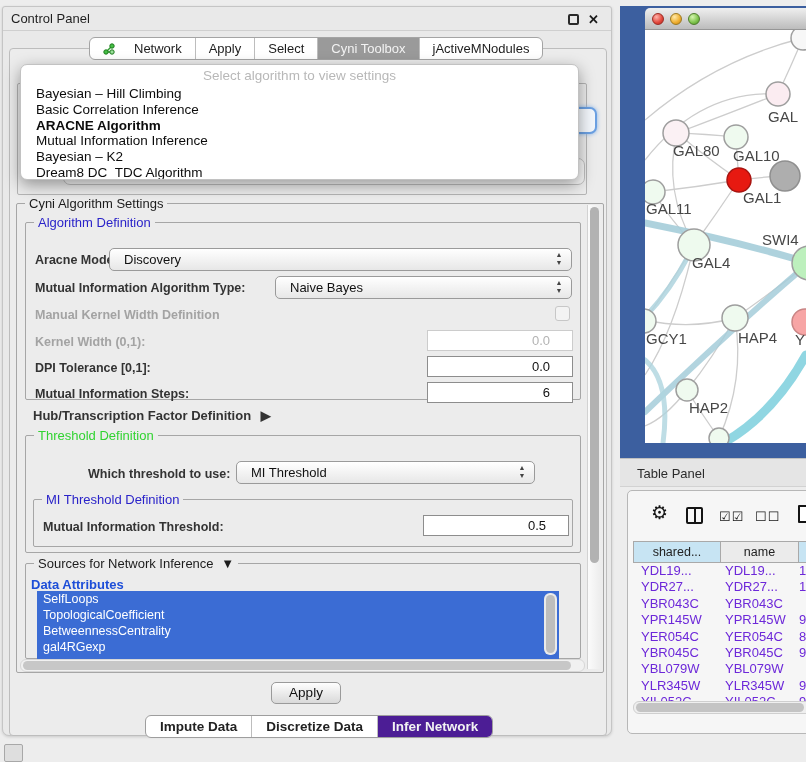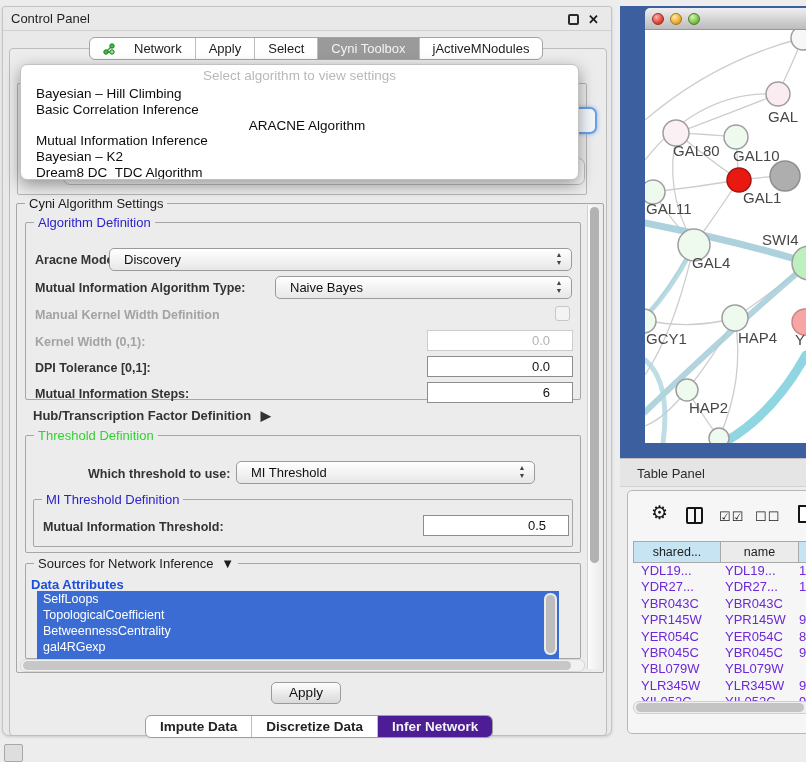--- a/index.html
+++ b/index.html
@@ -38,21 +38,21 @@
   #bg-disabled-combo { position:absolute; left:60px; top:151px; width:522px; height:27px;
     border:1px solid #bfbfbf; border-radius:7px; background:#f6f6f6; color:#bdbdbd;
     font-size:13px; line-height:25px; padding-left:14px; overflow:hidden; }
 
   
   #algo-popup { position:absolute; left:17px; top:57px; width:559px; height:116px;
     background:#fff; border:1px solid #c2c2c2; border-radius:7px;
     box-shadow:0 5px 16px rgba(0,0,0,.38); z-index:40; overflow:hidden; padding-top:3px; }
   #algo-placeholder { text-align:center; color:#b8b8b8; font-size:13.5px; height:18px; }
   .popup-option { font-size:13.5px; color:#0c0c0c; line-height:15.8px; padding-left:15px; white-space:nowrap; }
-  .popup-option.highlight { font-weight:normal;text-align:center; }
+  .popup-option.highlight { font-weight:bold; }
 
   
   .groupbox { position:absolute; border:1px solid #a6a6a6; border-radius:2px; }
   .group-title { position:absolute; top:-8px; left:8px; background:#ececec; padding:0 4px;
     font-size:13px; white-space:nowrap; }
   .gt-black { color:#1c1c1c; } .gt-blue { color:#2a23c9; } .gt-green { color:#31d331; }
 
   .lbl { position:absolute; font-size:12.5px; font-weight:bold; color:#333; white-space:nowrap; }
   .lbl.dis { color:#a3a3a3; }
 

